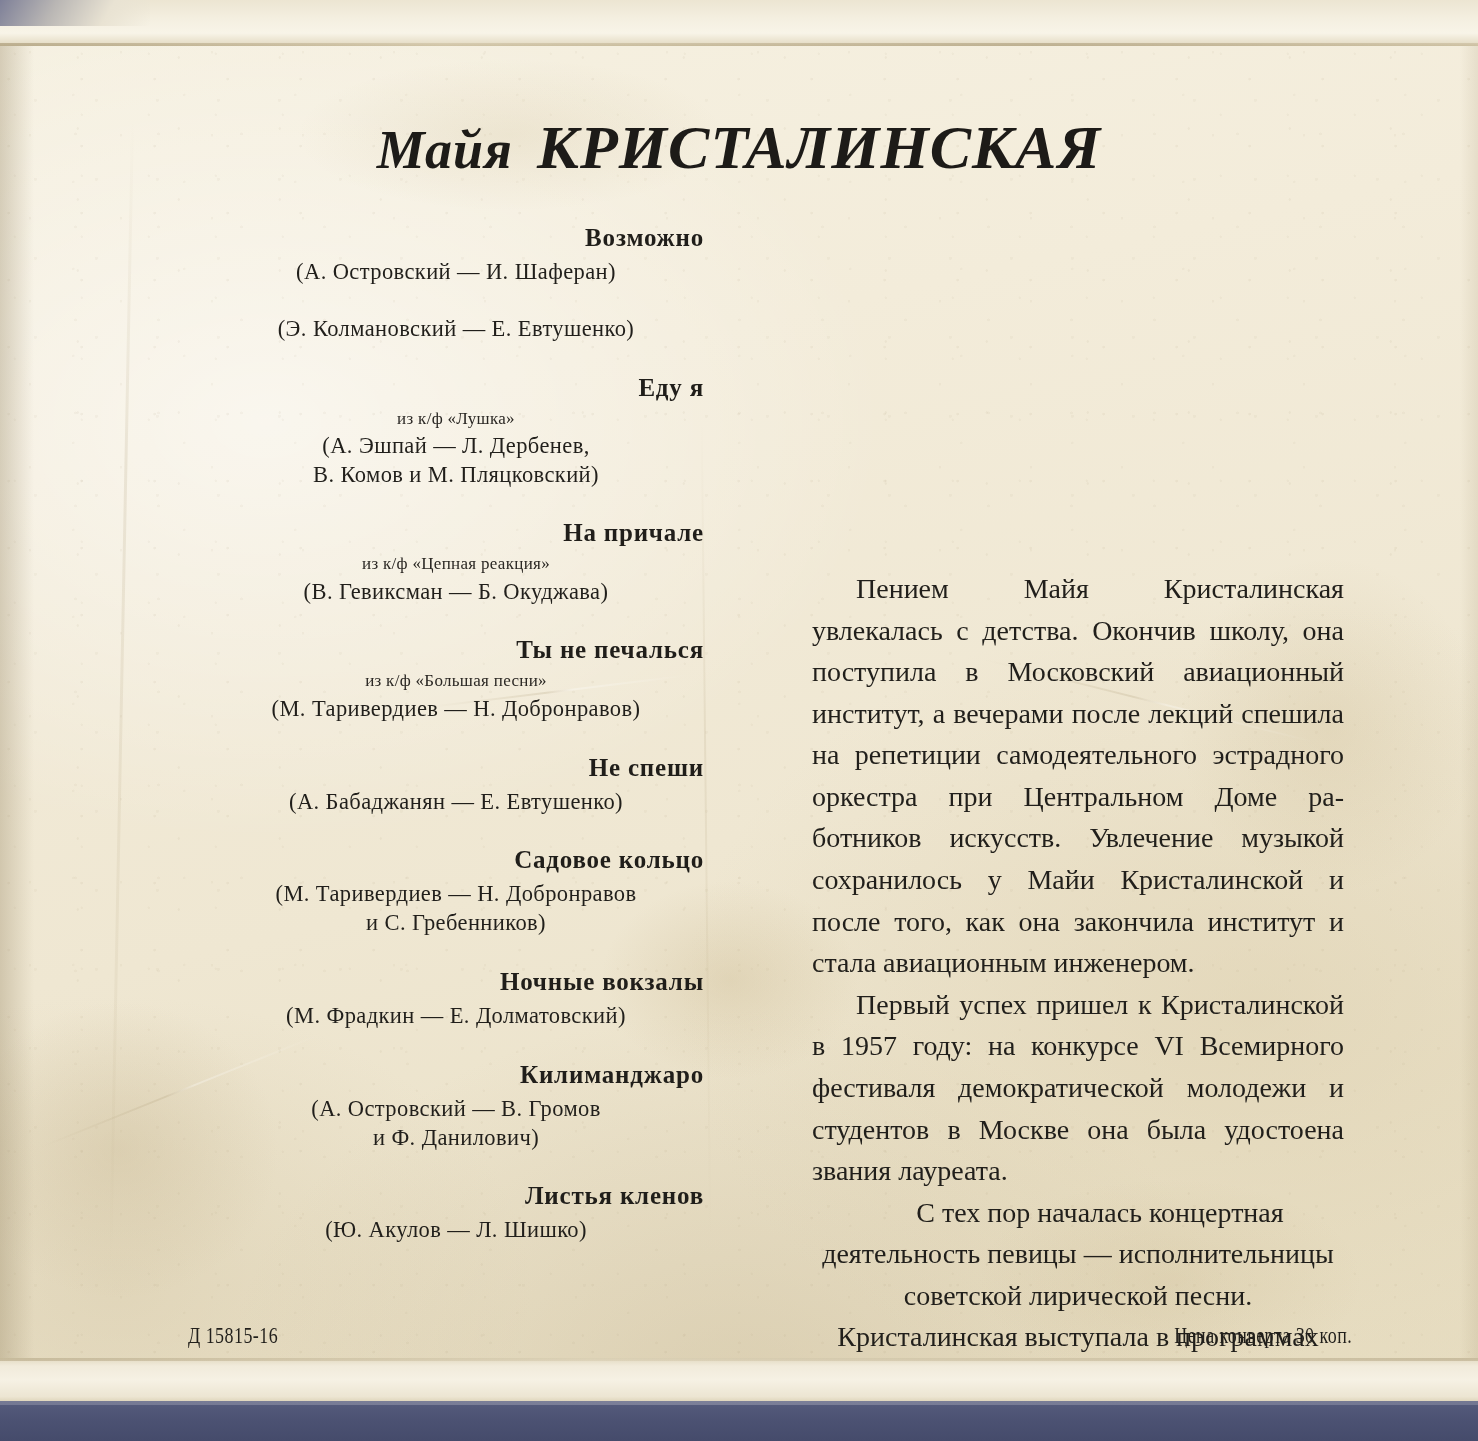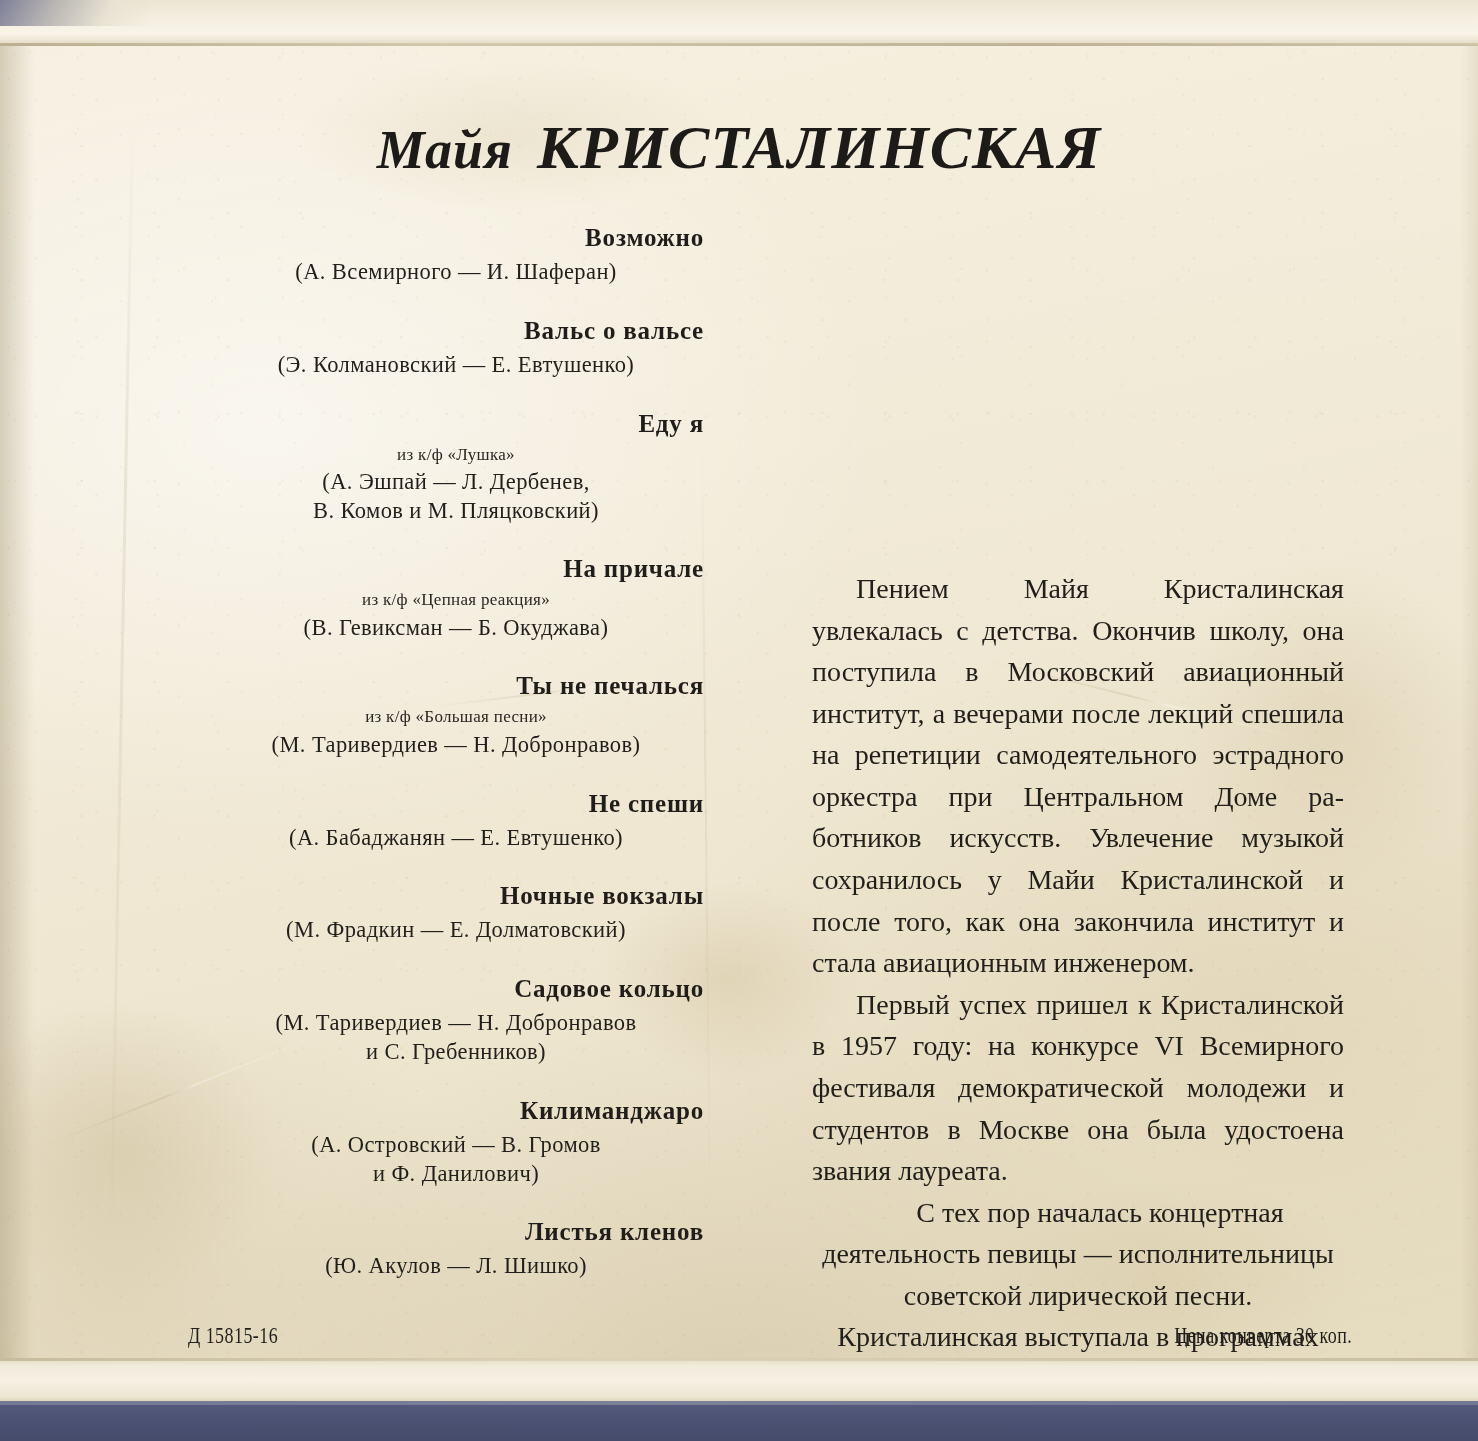--- a/index.html
+++ b/index.html
@@ -259,25 +259,24 @@
   <div class="content">
 
     <div class="album-title">
       <span class="first-word">Майя</span><span class="last-word">КРИСТАЛИНСКАЯ</span>
     </div>
 
     <div class="tracklist">
         <div class="track">
           <div class="track-title">Возможно</div>
           <div class="track-credits">
-            <span class="credit-line">(А. Всемирного — И. Шаферан)</span>
-          </div>
-        </div>
-        <div class="track">
-          <div class="track-title">Вальс о вальсе</div>
+            <span class="credit-line">(А. Островский — И. Шаферан)</span>
+          </div>
+        </div>
+        <div class="track">
           <div class="track-credits">
             <span class="credit-line">(Э. Колмановский — Е. Евтушенко)</span>
           </div>
         </div>
         <div class="track">
           <div class="track-title">Еду я</div>
           <div class="track-source">из к/ф «Лушка»</div>
           <div class="track-credits">
             <span class="credit-line">(А. Эшпай — Л. Дербенев,</span>
             <span class="credit-line">В. Комов и М. Пляцковский)</span>
@@ -297,30 +296,30 @@
             <span class="credit-line">(М. Таривердиев — Н. Добронравов)</span>
           </div>
         </div>
         <div class="track">
           <div class="track-title">Не спеши</div>
           <div class="track-credits">
             <span class="credit-line">(А. Бабаджанян — Е. Евтушенко)</span>
           </div>
         </div>
         <div class="track">
-          <div class="track-title">Ночные вокзалы</div>
-          <div class="track-credits">
-            <span class="credit-line">(М. Фрадкин — Е. Долматовский)</span>
-          </div>
-        </div>
-        <div class="track">
           <div class="track-title">Садовое кольцо</div>
           <div class="track-credits">
             <span class="credit-line">(М. Таривердиев — Н. Добронравов</span>
             <span class="credit-line">и С. Гребенников)</span>
+          </div>
+        </div>
+        <div class="track">
+          <div class="track-title">Ночные вокзалы</div>
+          <div class="track-credits">
+            <span class="credit-line">(М. Фрадкин — Е. Долматовский)</span>
           </div>
         </div>
         <div class="track">
           <div class="track-title">Килиманджаро</div>
           <div class="track-credits">
             <span class="credit-line">(А. Островский — В. Громов</span>
             <span class="credit-line">и Ф. Данилович)</span>
           </div>
         </div>
         <div class="track">

